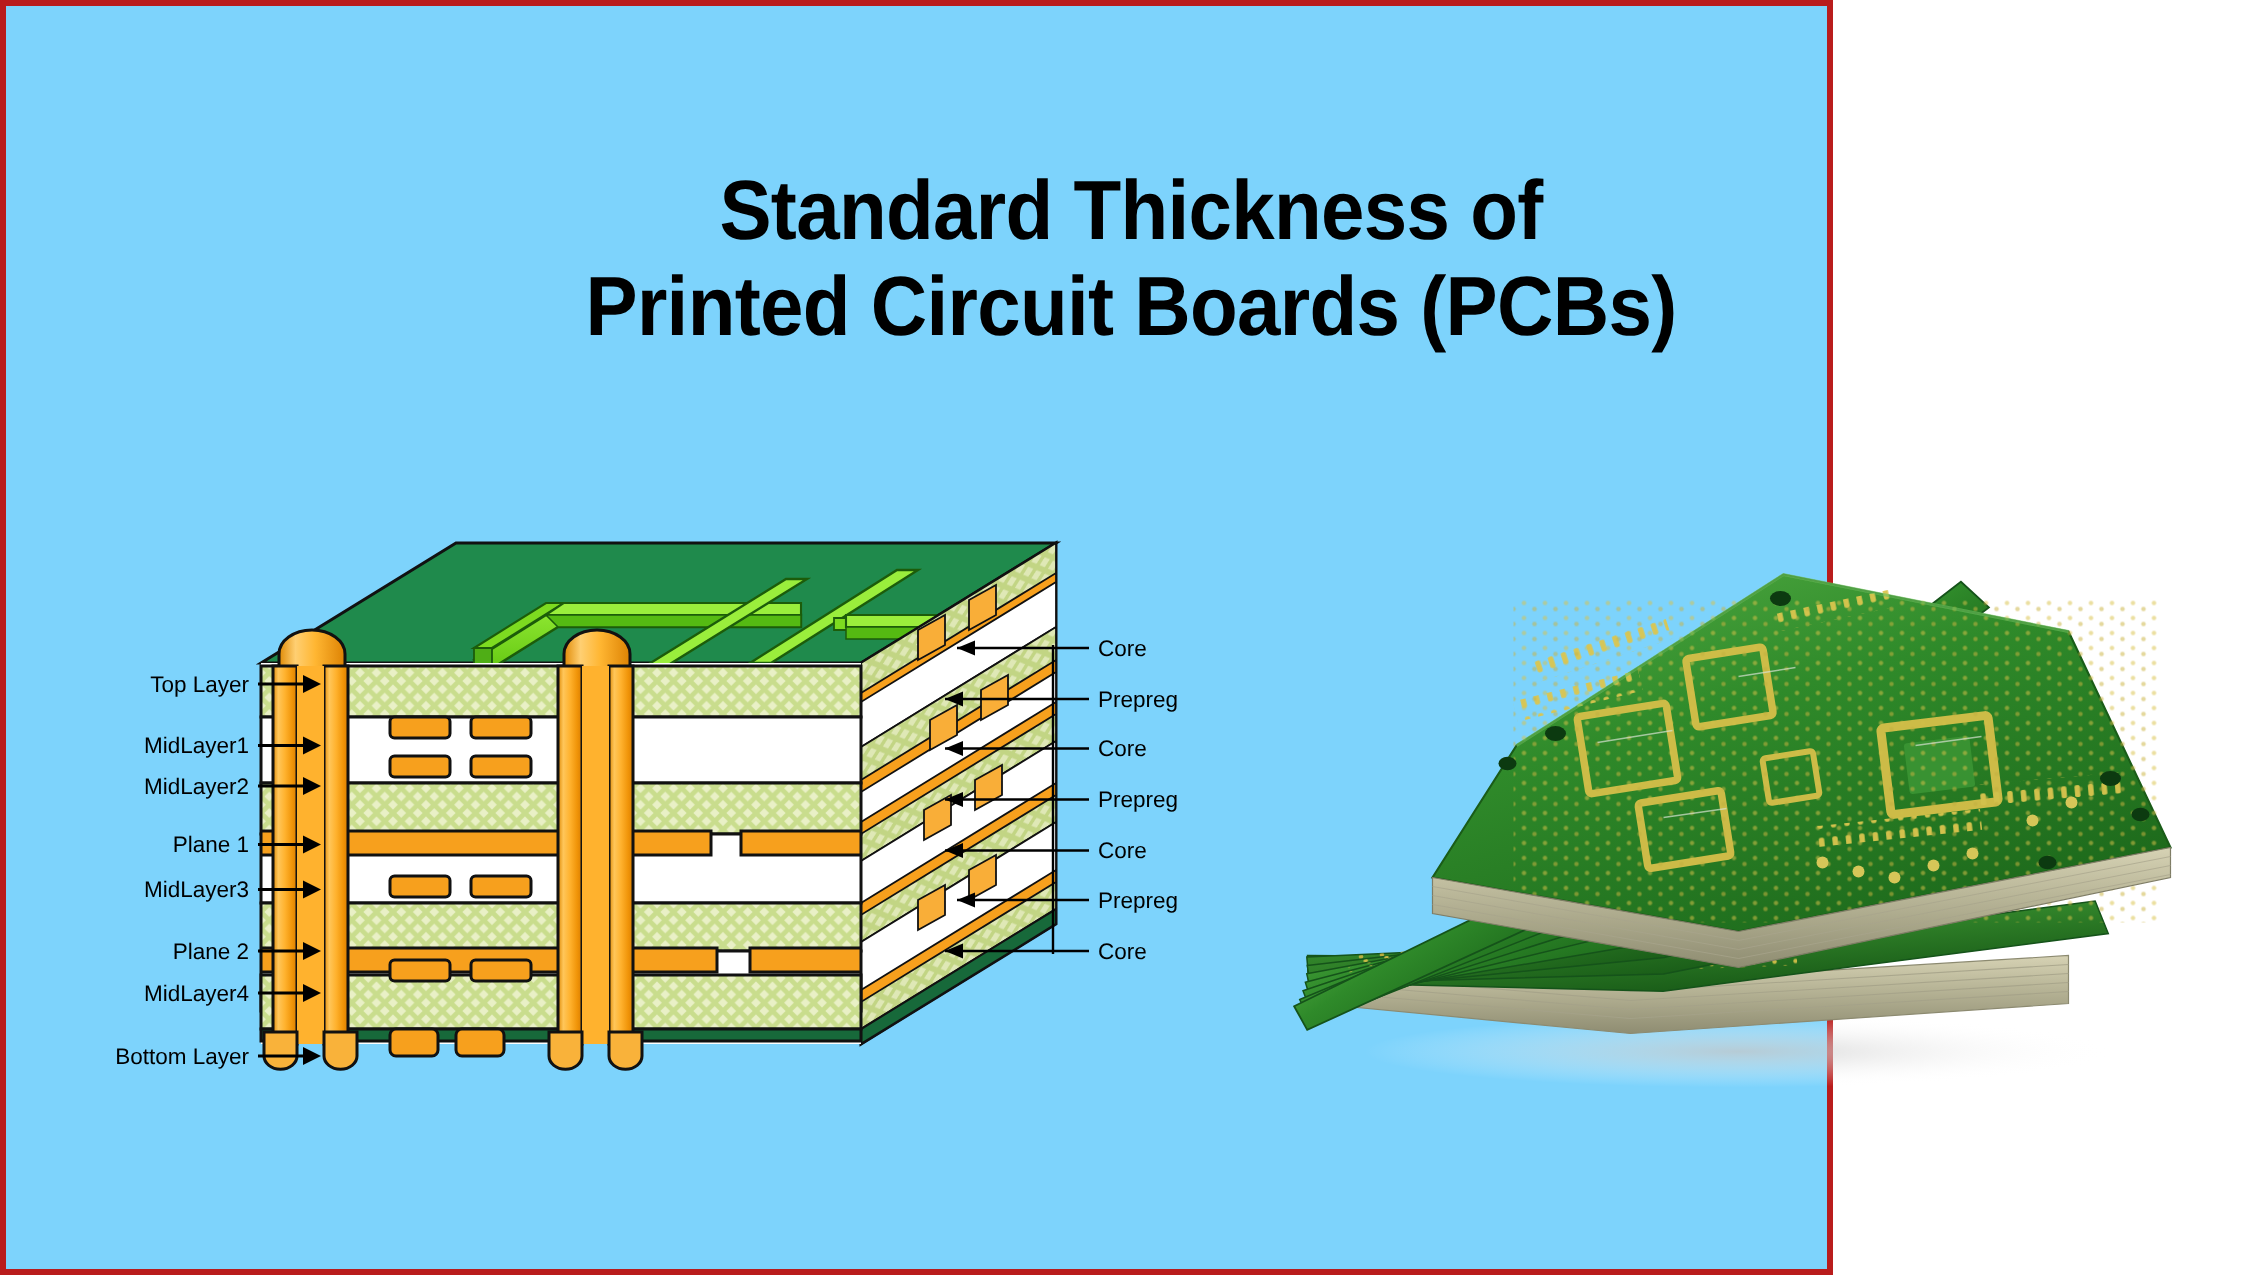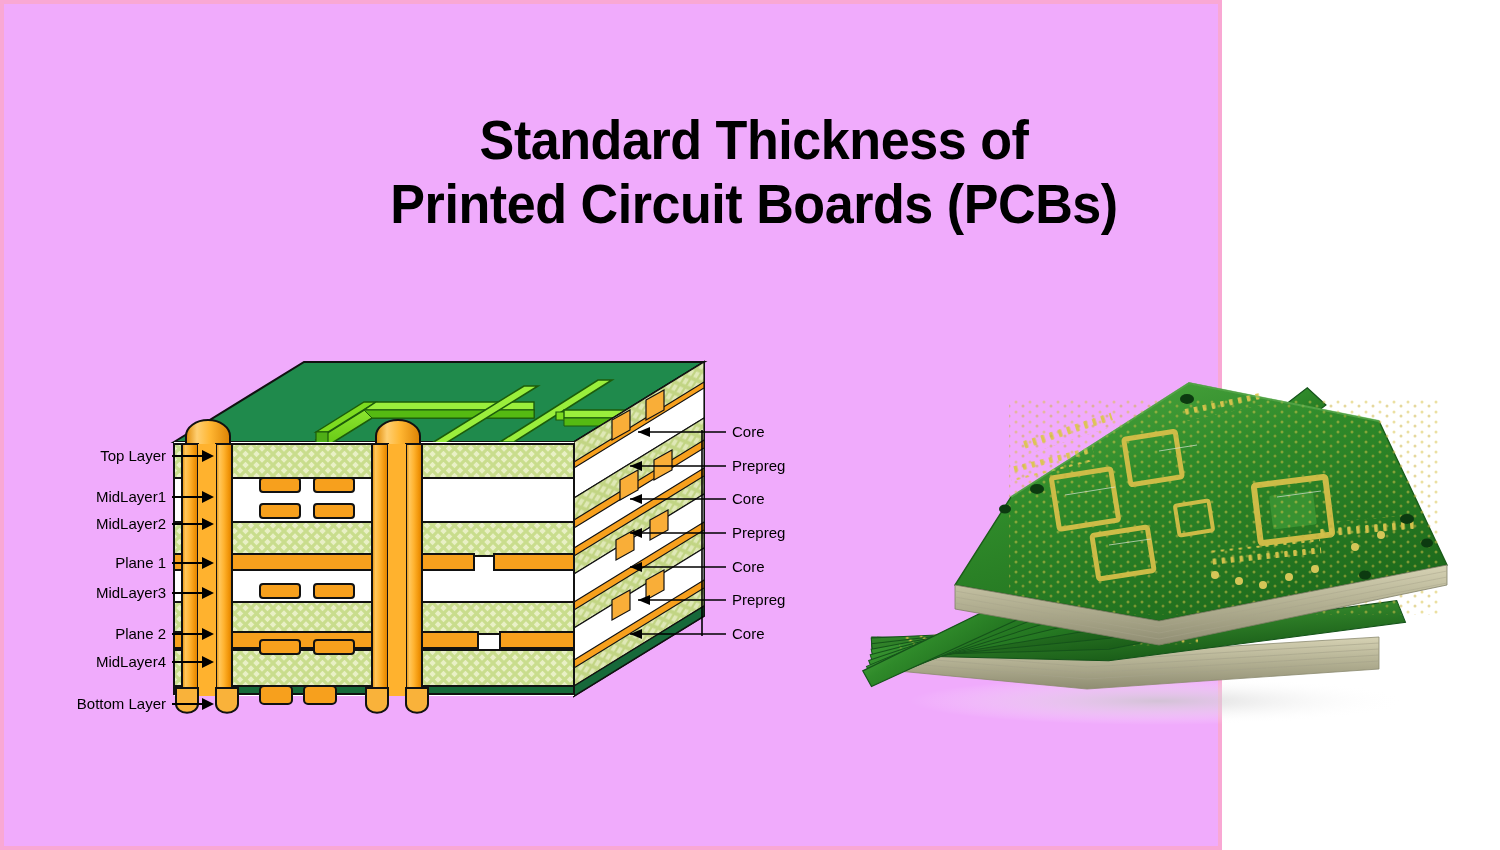--- a/index.html
+++ b/index.html
@@ -1,20 +1,20 @@
 <!DOCTYPE html>
 <html><head>
 <meta charset="utf-8">
 <style>
   html,body{margin:0;padding:0;background:#ffffff;}
   body{width:1500px;height:850px;overflow:hidden;font-family:"Liberation Sans",sans-serif;}
 
   #canvas{
-    position:relative;width:1222px;height:850px;background:#f0abfc;
-    box-sizing:border-box;border:4px solid #f9a8d4;
+    position:relative;width:1222px;height:850px;background:#7dd3fc;
+    box-sizing:border-box;border:4px solid #b91c1c;
   }
 
   
   #title{
     position:absolute;left:0;top:104px;width:1500px;text-align:center;
     font-family:"Liberation Sans",sans-serif;
     font-weight:bold;font-size:56px;line-height:64px;color:#000000;
     letter-spacing:-0.5px;
   }
   #title .l{display:block;transform:scaleX(0.93);transform-origin:center;}

